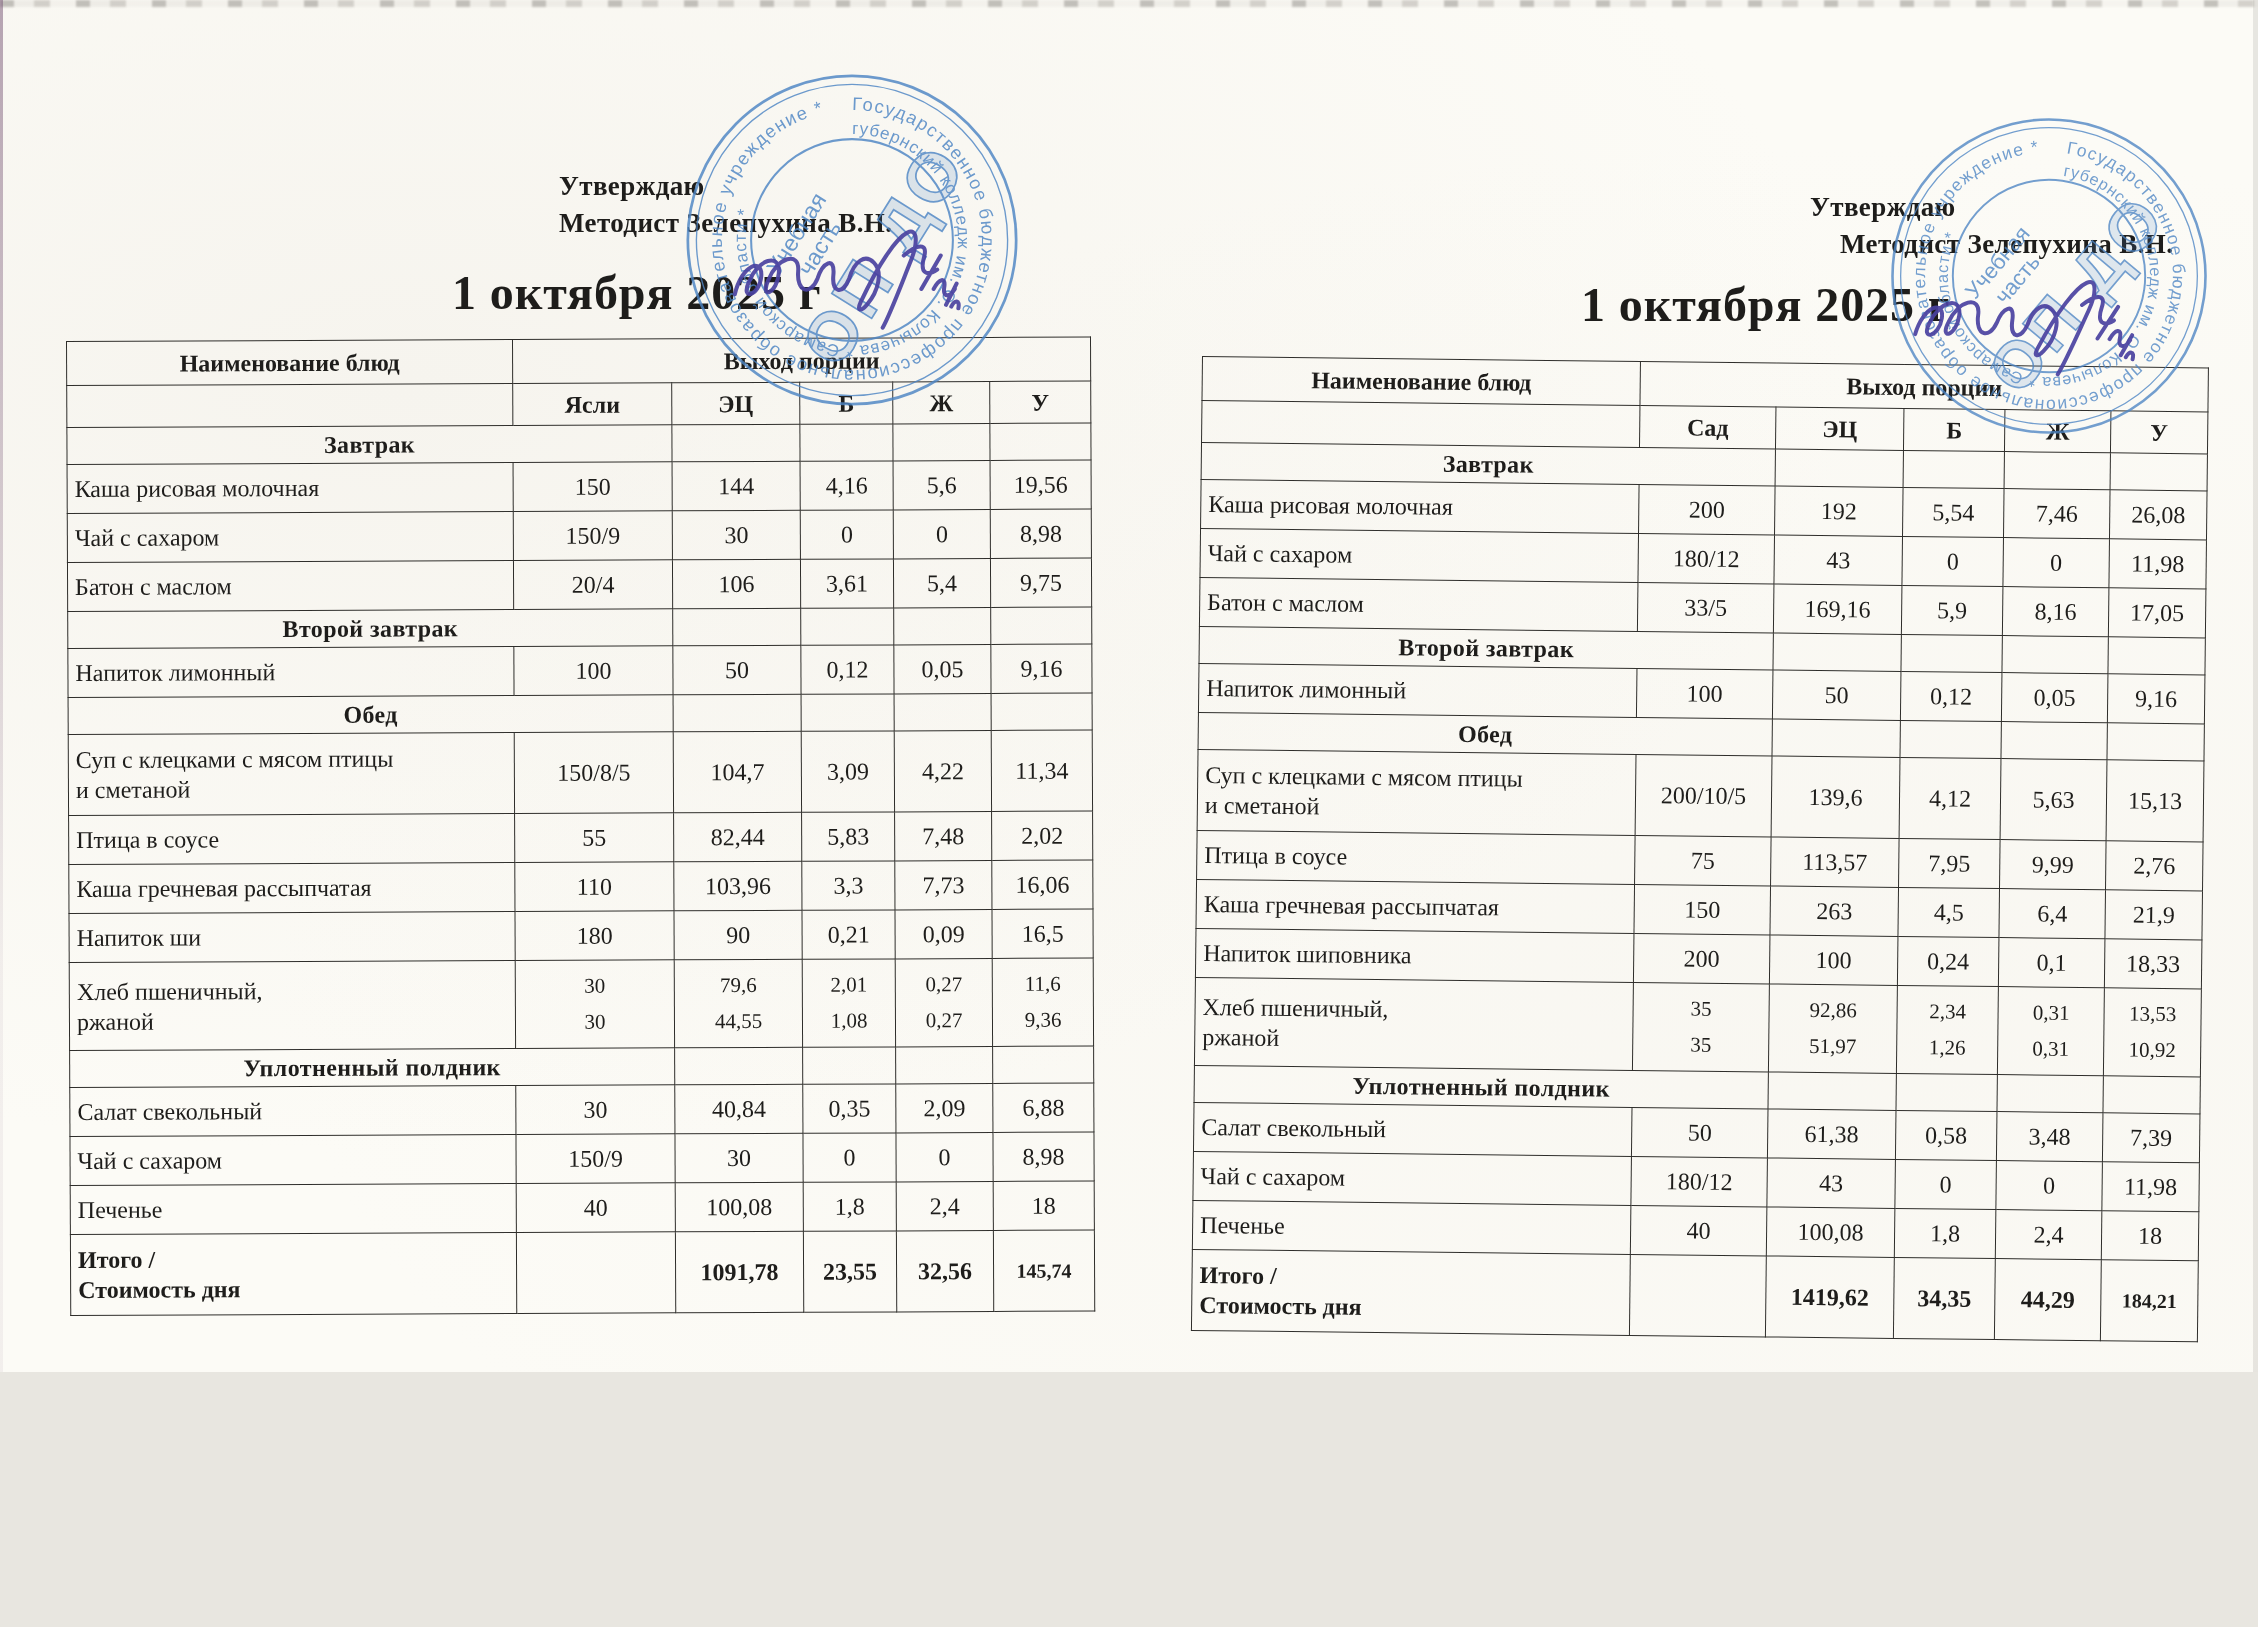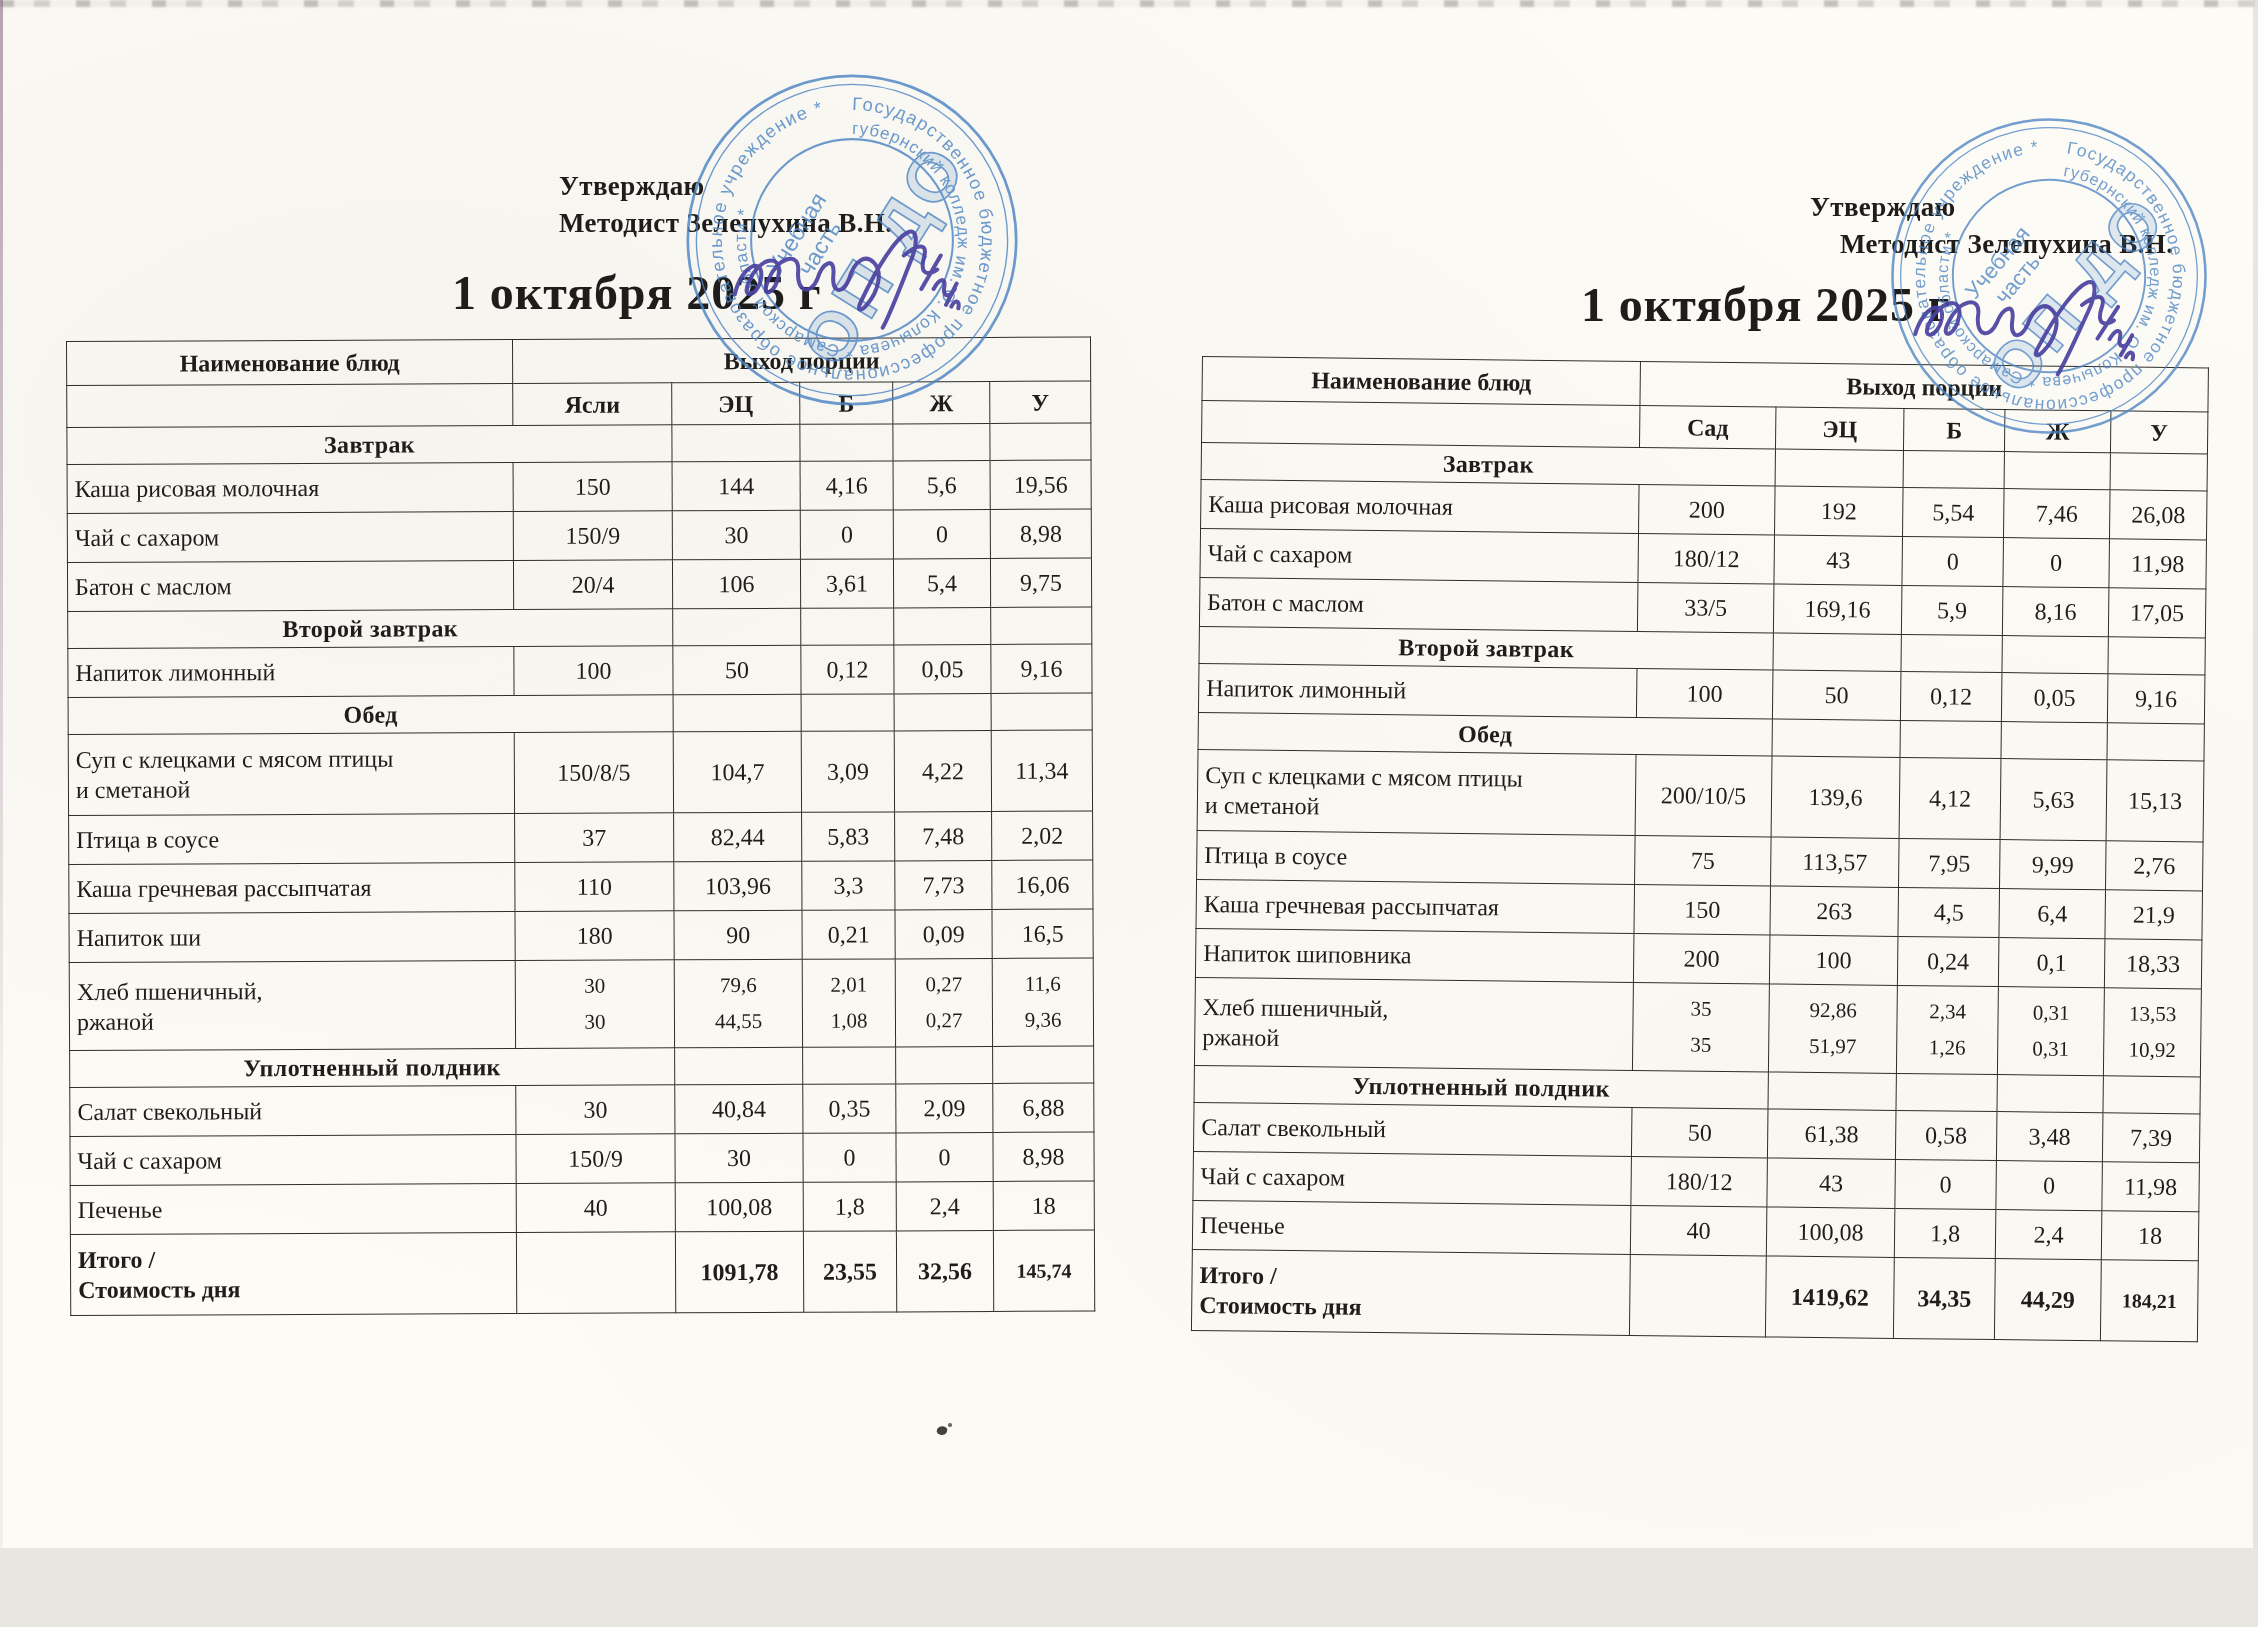--- a/index.html
+++ b/index.html
@@ -1,17 +1,17 @@
 <!DOCTYPE html>
 <html style="font-size:14px"><head>
 <meta charset="utf-8">
 <style>
   html,body{margin:0;padding:0;background:#e8e6e0;}
   #scan{
-    position:relative;width:2258px;height:1548px;overflow:hidden;
+    position:relative;width:2258px;height:1372px;overflow:hidden;
     background:#fcfbf6;
     background-image:
       radial-gradient(ellipse at 18% 28%, rgba(240,237,230,.5), rgba(240,237,230,0) 55%),
       radial-gradient(ellipse at 80% 70%, rgba(246,244,238,.6), rgba(246,244,238,0) 60%);
     font-family:"Liberation Serif","DejaVu Serif",serif;
     color:#1e1d1b;
   }
   
   .edge-top{position:absolute;top:0;left:0;width:100%;height:7px;opacity:.65;filter:blur(0.9px);
     background:repeating-linear-gradient(90deg,
@@ -185,21 +185,21 @@
           <td class="name-c">Суп с клецками с мясом птицы
 и сметаной</td>
           <td class="v-c">150/8/5</td>
           <td class="v-c">104,7</td>
           <td class="v-c">3,09</td>
           <td class="v-c">4,22</td>
           <td class="v-c">11,34</td>
         </tr>
         <tr class="r-item">
           <td class="name-c">Птица в соусе</td>
-          <td class="v-c">37</td>
+          <td class="v-c">55</td>
           <td class="v-c">82,44</td>
           <td class="v-c">5,83</td>
           <td class="v-c">7,48</td>
           <td class="v-c">2,02</td>
         </tr>
         <tr class="r-item">
           <td class="name-c">Каша гречневая рассыпчатая</td>
           <td class="v-c">110</td>
           <td class="v-c">103,96</td>
           <td class="v-c">3,3</td>

